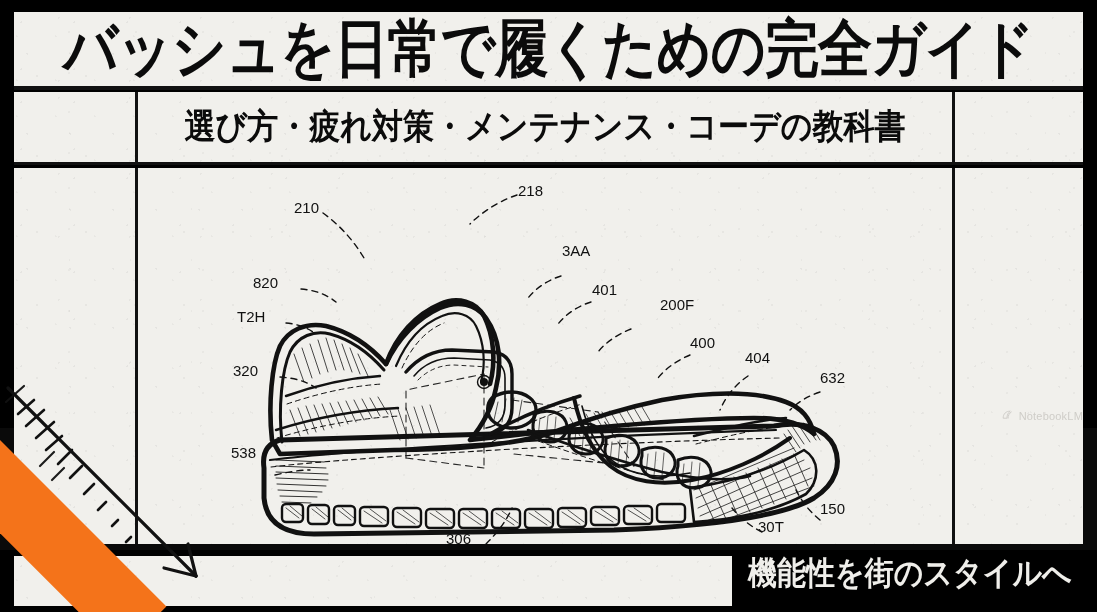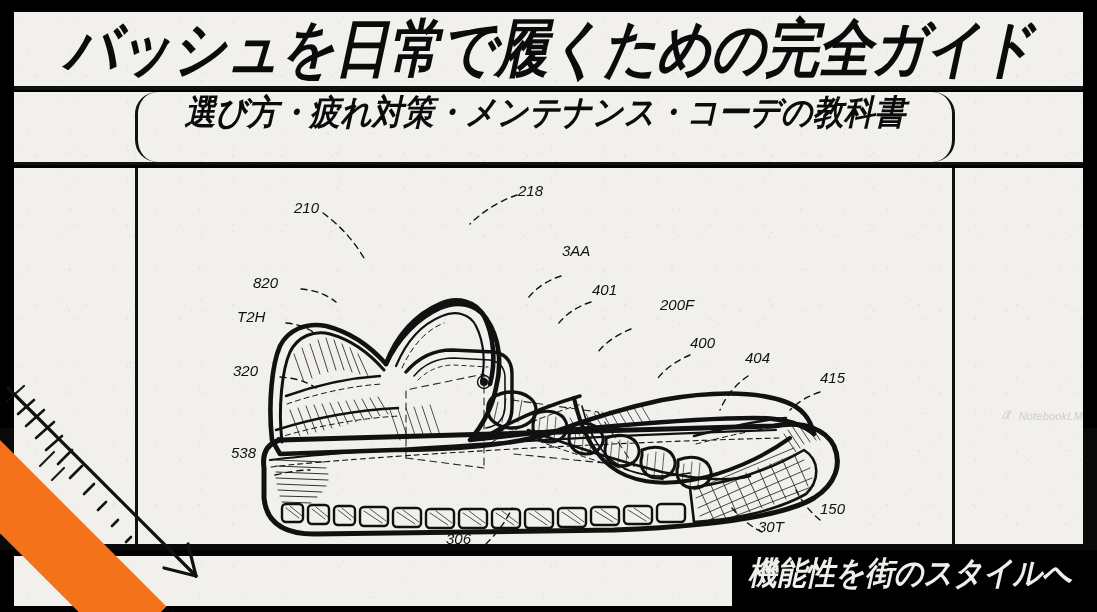--- a/index.html
+++ b/index.html
@@ -3,21 +3,21 @@
 <meta charset="utf-8">
 <style>
   html,body{margin:0;padding:0;}
   body{
     width:1097px;height:612px;
     background:#0a0a0a;
     font-family:"Liberation Sans","DejaVu Sans",sans-serif;
     overflow:hidden;
     position:relative;
   }
-  #stage{position:absolute;left:0;top:0;width:1097px;height:428px;background:#000;font-style:italic;}
+  #stage{position:absolute;left:0;top:0;width:1097px;height:428px;background:#000;}
 
   
   .paper{
     background:#f1f0ec;
     position:absolute;
   }
   .paper::after{
     content:"";position:absolute;inset:0;pointer-events:none;
     background-image:
       radial-gradient(circle at 14% 22%, rgba(120,120,120,.10) 0 1px, transparent 1px),
@@ -47,23 +47,22 @@
   }
 
   
   #sub-row{
     left:14px;top:92px;width:1069px;height:70px;
     border-bottom:3px solid #111;
   }
   #sub-cell{
     position:absolute;left:121px;top:0;right:128px;height:100%;
     border-left:3px solid #111;border-right:3px solid #111;
-    display:flex;align-items:flex-start;justify-content:center;
+    display:flex;align-items:center;justify-content:center;
     z-index:2;
-    border-radius:22px;
   }
   #sub-text{
     font-size:31px;font-weight:700;color:#0b0b0b;
     letter-spacing:0px;white-space:nowrap;
     transform:scaleY(1.12);
     font-family:"DejaVu Sans","Liberation Sans",sans-serif;
   }
 
   
   #main-region{
@@ -378,21 +377,21 @@
     <div class="lbl" style="left:504px;top:14px;">218</div>
     <div class="lbl" style="left:280px;top:31px;">210</div>
     <div class="lbl" style="left:548px;top:74px;">3AA</div>
     <div class="lbl" style="left:578px;top:113px;">401</div>
     <div class="lbl" style="left:239px;top:106px;">820</div>
     <div class="lbl" style="left:618px;top:128px;margin-left:28px;">200F</div>
     <div class="lbl" style="left:223px;top:140px;">T2H</div>
     <div class="lbl" style="left:676px;top:166px;">400</div>
     <div class="lbl" style="left:731px;top:181px;">404</div>
     <div class="lbl" style="left:219px;top:194px;">320</div>
-    <div class="lbl" style="left:806px;top:201px;">415</div>
+    <div class="lbl" style="left:806px;top:201px;">632</div>
     <div class="lbl" style="left:217px;top:276px;">538</div>
     <div class="lbl" style="left:806px;top:332px;">150</div>
     <div class="lbl" style="left:744px;top:350px;">30T</div>
     <div class="lbl" style="left:432px;top:362px;">306</div>
   </div>
 
   <div id="footer-strip"></div>
   <div class="paper" id="footer-paper"></div>
   <div id="footer-tag">機能性を街のスタイルへ</div>
 

